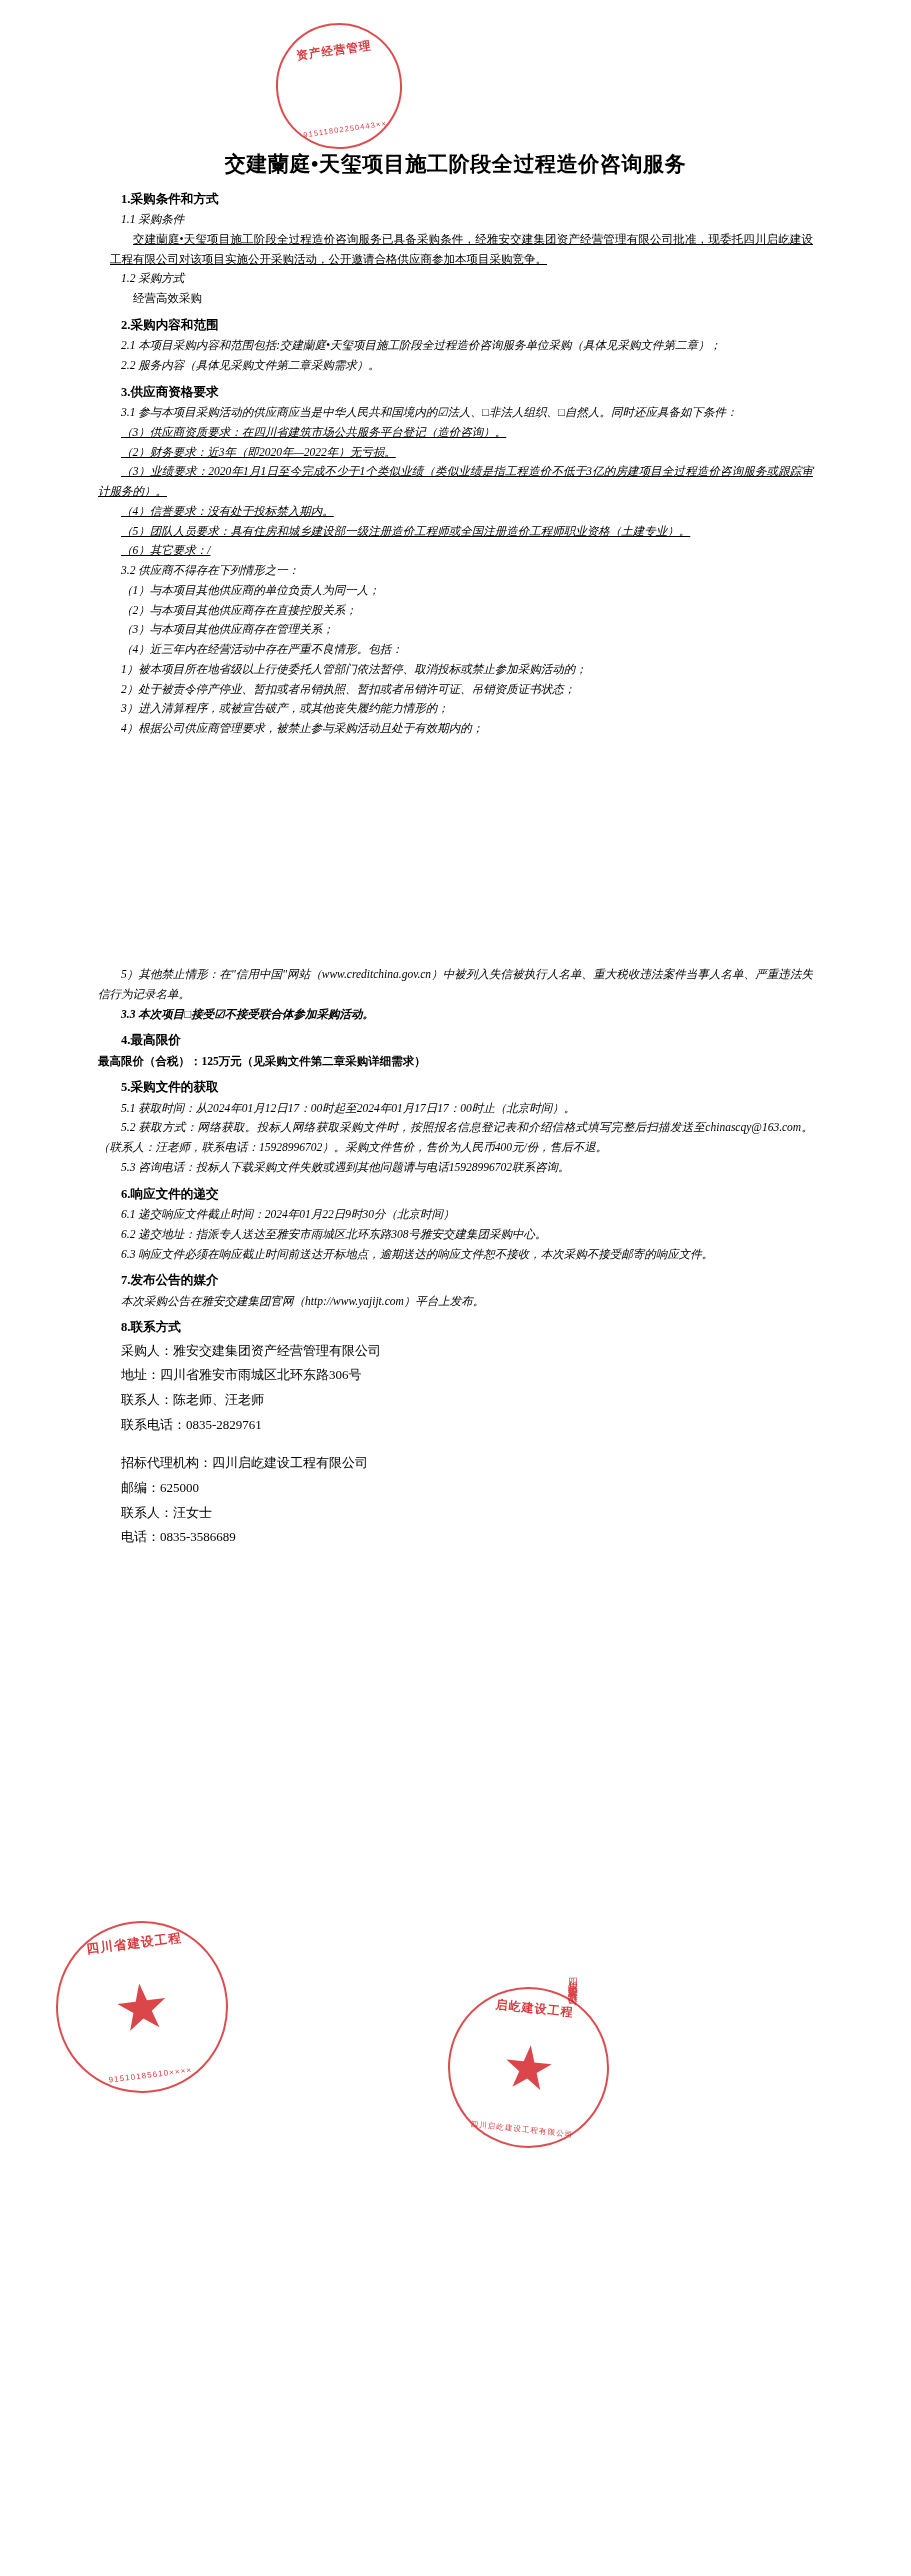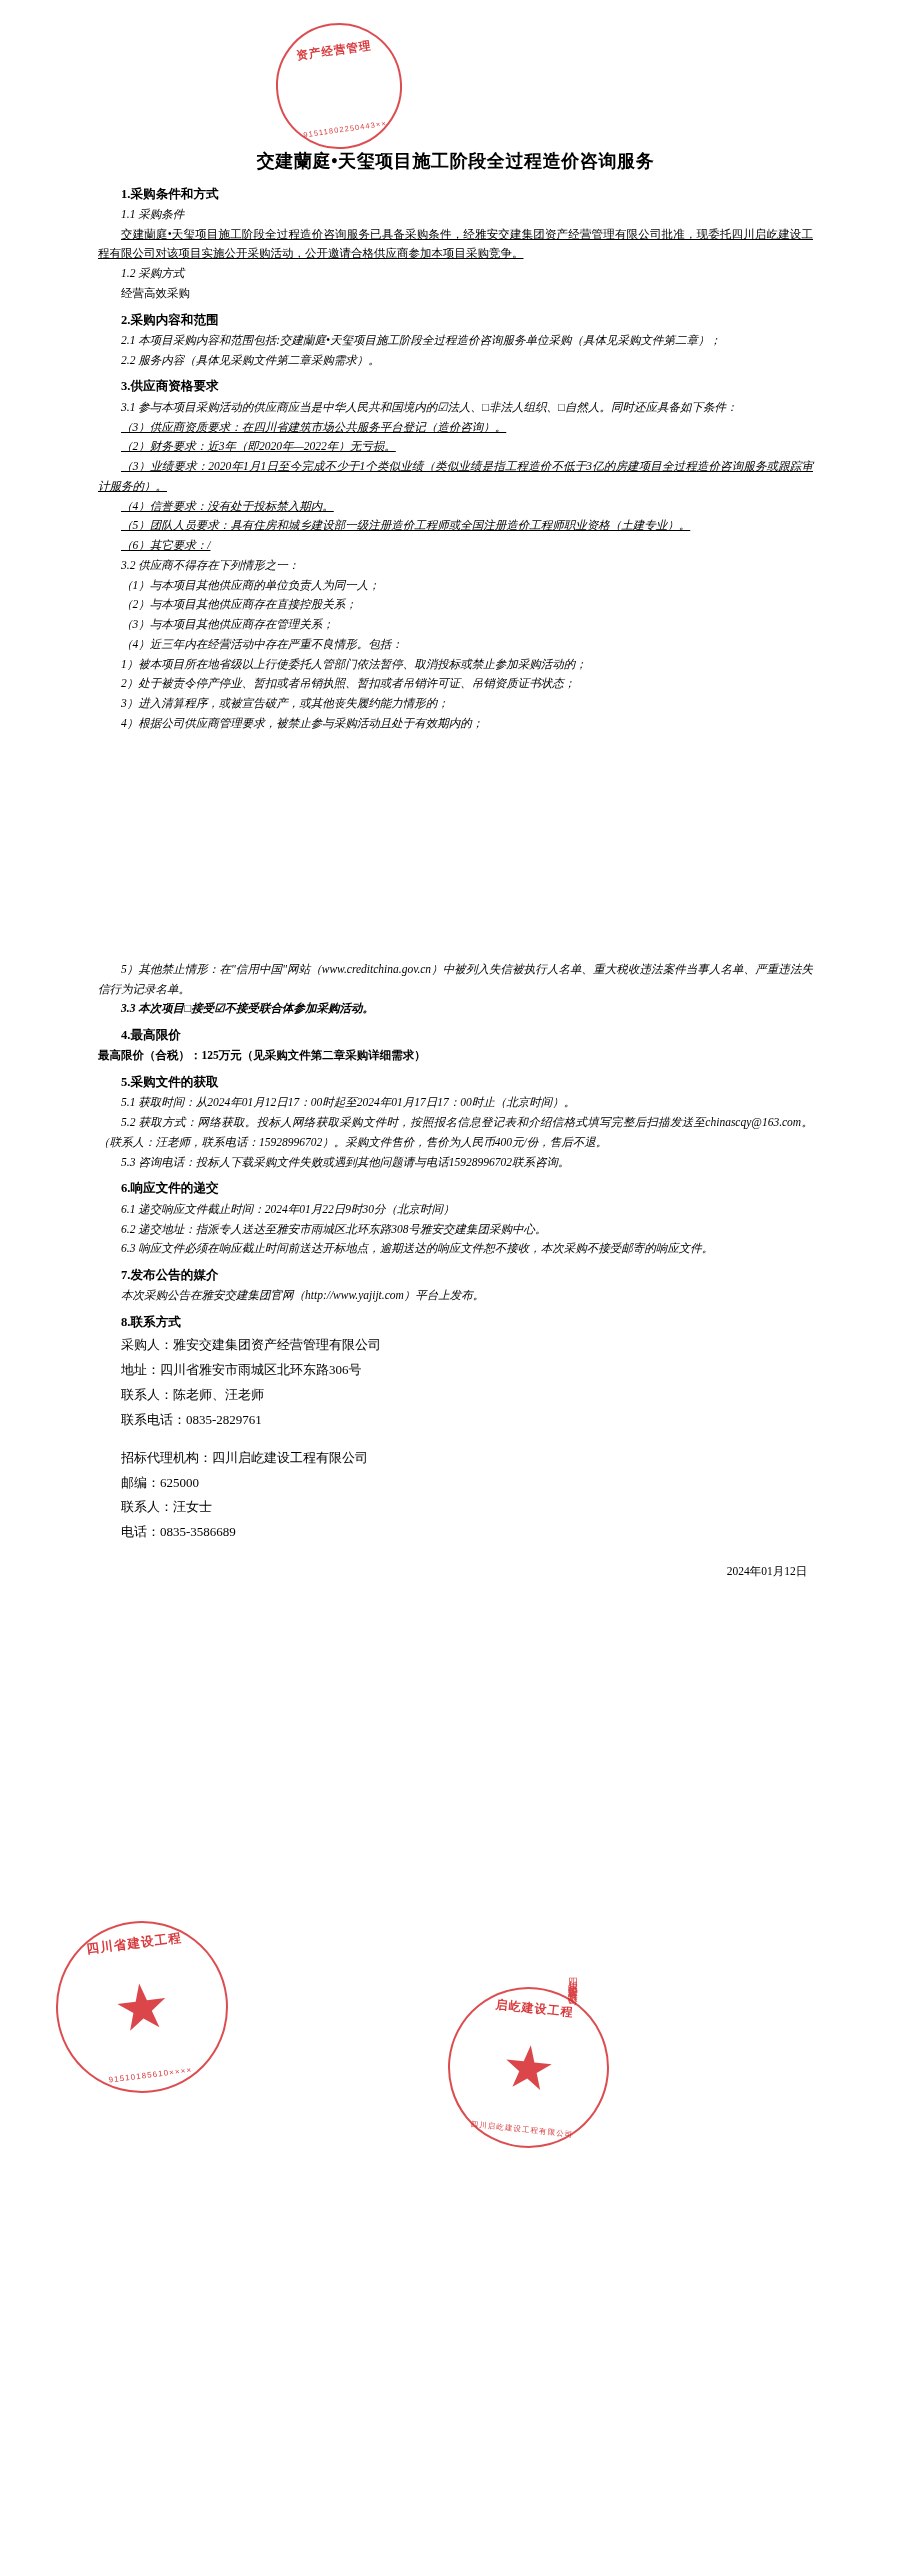--- a/index.html
+++ b/index.html
@@ -24,38 +24,38 @@
     padding: 0 98px;
     box-sizing: border-box;
     width: 911px;
   }
   .title-block {
     text-align: center;
     padding-top: 146px;
     line-height: 1.75;
   }
   .title-line {
-    font-size: 18px;
+    font-size: 21px;
     font-weight: bold;
     letter-spacing: 0.6px;
   }
   .sec-head {
     font-size: 12.6px;
     font-weight: bold;
     margin: 8px 0 2.3px 0;
     text-indent: 23px;
   }
   p {
     margin: 0;
     font-size: 11.5px;
     line-height: 1.72;
     text-align: justify;
   }
   .ind1 { text-indent: 23px; font-style: italic; }
-  .ind2 { text-indent: 23px; }
+  .ind2 { text-indent: 23px; margin-left: 12px; }
   .u { text-decoration: underline; }
   .b { font-weight: bold; }
   .gap-md { height: 13.8px; }
   .blank-area { height: 113px; }
 
   
   .stamp {
     position: absolute;
     border-radius: 50%;
     pointer-events: none;
@@ -223,17 +223,16 @@
     <p class="contact-line">联系人：陈老师、汪老师</p>
     <p class="contact-line">联系电话：0835-2829761</p>
 
     <div class="gap-md"></div>
 
     <p class="contact-line">招标代理机构：四川启屹建设工程有限公司</p>
     <p class="contact-line">邮编：625000</p>
     <p class="contact-line">联系人：汪女士</p>
     <p class="contact-line">电话：0835-3586689</p>
 
-    <div class="date-line">2024年01月12日</div>
 
   </div>
 </div>
 
 
 </body></html>

